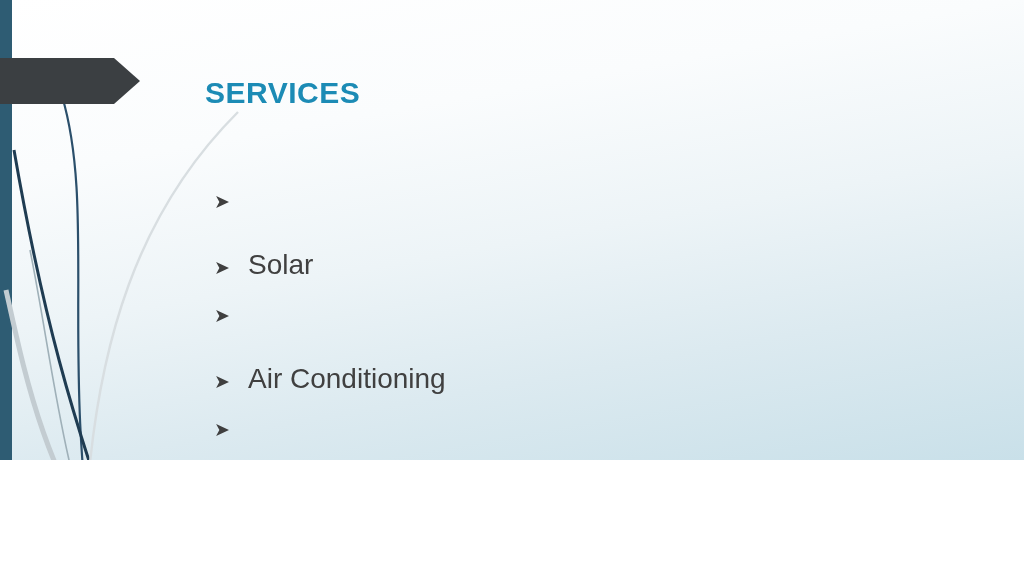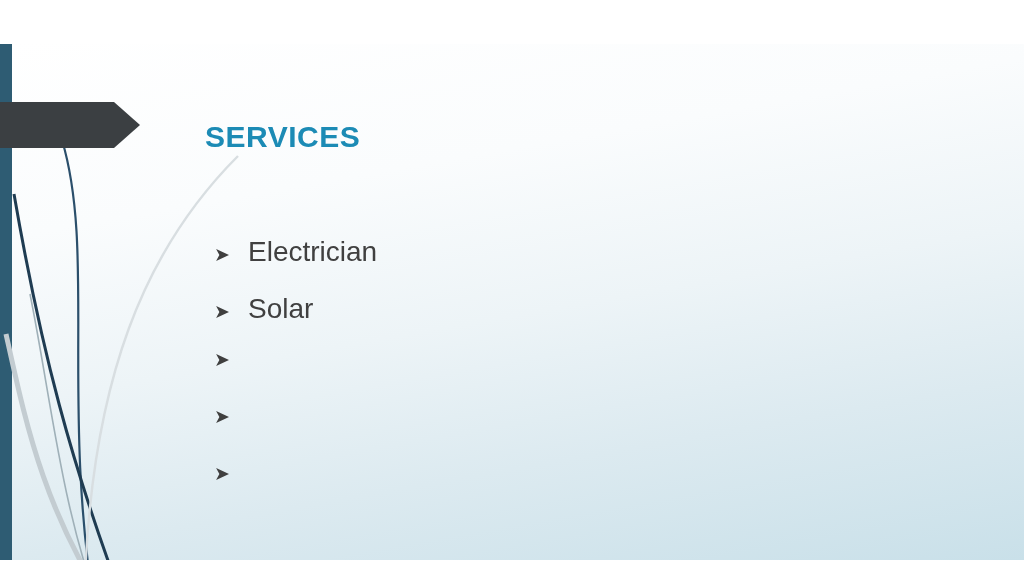--- a/index.html
+++ b/index.html
@@ -8,24 +8,23 @@
   }
   body {
     width: 1024px;
     height: 576px;
     overflow: hidden;
     font-family: "Liberation Sans", sans-serif;
   }
   .slide {
     position: relative;
     width: 1024px;
-    height: 516px;
+    height: 460px;
     background: linear-gradient(170deg, #ffffff 0%, #fafcfd 28%, #edf4f7 52%, #dceaf0 74%, #c9e0e9 100%);
     overflow: hidden;
-    margin-top: 44px;
   }
   
   .left-bar {
     position: absolute;
     left: 0;
     top: 0;
     width: 12px;
     height: 576px;
     background: #2e5c73;
   }
@@ -99,30 +98,30 @@
 
   <svg class="title-arrow" viewBox="0 0 140 46">
     <polygon points="0,0 114,0 140,23 114,46 0,46" fill="#3b3f42"></polygon>
   </svg>
 
   <div class="slide-title">SERVICES</div>
 
   <div class="bullet-list">
     <div class="bullet-row">
       <span class="bullet-marker">➤</span>
-      <span class="bullet-text">Electrician</span>
     </div>
     <div class="bullet-row">
       <span class="bullet-marker">➤</span>
       <span class="bullet-text">Solar</span>
     </div>
     <div class="bullet-row">
       <span class="bullet-marker">➤</span>
     </div>
     <div class="bullet-row">
       <span class="bullet-marker">➤</span>
+      <span class="bullet-text">Air Conditioning</span>
     </div>
     <div class="bullet-row">
       <span class="bullet-marker">➤</span>
     </div>
   </div>
 
 </div>
 
 </body></html>

